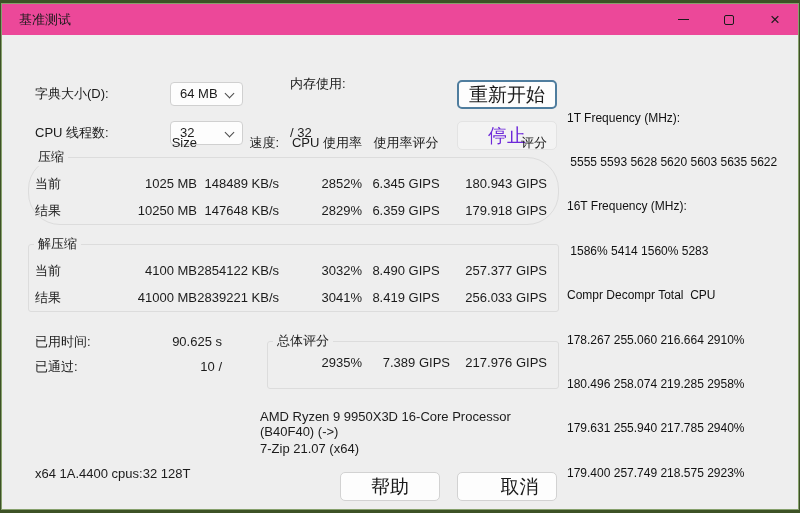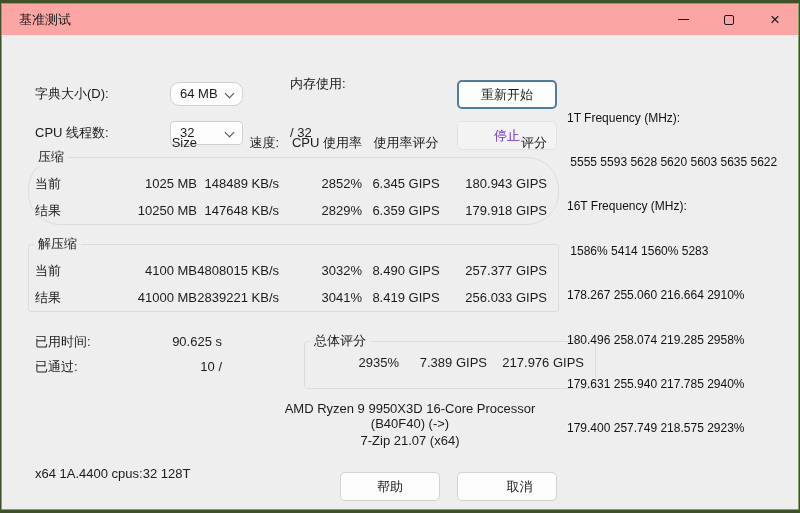--- a/index.html
+++ b/index.html
@@ -1,31 +1,31 @@
 <!DOCTYPE html>
 <html><head>
 <meta charset="utf-8">
 <style>
   * { margin:0; padding:0; box-sizing:border-box; }
   html,body { width:800px; height:513px; }
   body { background:#3d5226; font-family:"Liberation Sans","DejaVu Sans",sans-serif; color:#1b1b1b; }
   .window { position:absolute; left:1px; top:3px; width:798px; height:507px; background:#eeeeee; border:1px solid #86a06c; overflow:hidden; }
-  .titlebar { position:absolute; left:0; top:0; width:100%; height:31px; background:#fca5a5; display:flex; align-items:center; }
+  .titlebar { position:absolute; left:0; top:0; width:100%; height:31px; background:#ec4899; display:flex; align-items:center; }
   .title { font-size:13px; padding-left:17px; color:#1b1b1b; }
   .caption-btns { margin-left:auto; display:flex; height:100%; }
   .cap-btn { width:46px; height:100%; display:flex; align-items:center; justify-content:center; cursor:default; }
   .min-glyph { width:11px; height:1px; background:#1b1b1b; display:block; }
   .max-glyph { width:10px; height:10px; border:1px solid #1b1b1b; border-radius:2px; display:block; }
   .close-glyph { font-size:17px; line-height:1; color:#1b1b1b; }
   .content { position:absolute; left:0; top:31px; width:100%; height:476px; font-size:13px; }
 
   .lbl { position:absolute; line-height:24px; white-space:pre; }
   .select { position:absolute; width:73px; height:24px; background:#fdfdfd; border:1px solid #d0d0d0; border-radius:4px; padding-left:9px; line-height:22px; font-size:13px; }
   .select .chev { position:absolute; right:9px; top:7px; width:7px; height:7px; border-right:1.4px solid #4a4a4a; border-bottom:1.4px solid #4a4a4a; transform:rotate(45deg); }
-  .btn { position:absolute; width:100px; height:29px; background:#fdfdfd; border:1px solid #d2d2d2; border-radius:5px; font-size:13px; display:flex; align-items:center; justify-content:center; }
+  .btn { position:absolute; width:100px; height:29px; background:#fdfdfd; border:1px solid #d2d2d2; border-radius:5px; font-size:19px; display:flex; align-items:center; justify-content:center; }
   .btn.default { border:2px solid #4f7d9e; }
   .btn.disabled { background:#f3f3f3; border-color:#e3e3e3; color:#6d28d9; }
 
   .grp { position:absolute; border:1px solid #dcdcdc; border-radius:3px; }
   .grp .legend { position:absolute; top:-10px; left:5px; background:#eeeeee; padding:0 4px; line-height:18px; }
   .trow { display:flex; line-height:27px; }
   .trow .c0 { width:70px; padding-left:6px; text-align:left; }
   .trow .c1 { width:98px; text-align:right; }
   .trow .c2 { width:82px; text-align:right; }
   .trow .c3 { width:83px; text-align:right; }
@@ -39,21 +39,21 @@
   .total-row .t2 { width:88px; text-align:right; }
   .total-row .t3 { width:97px; text-align:right; }
 
   .statrow { position:absolute; left:33px; width:187px; display:flex; line-height:26px; }
   .statrow .sl { width:100px; text-align:left; }
   .statrow .sv { width:87px; text-align:right; white-space:pre; }
 
   .log { position:absolute; left:565px; top:46px; width:232px; font-size:12px; line-height:14.8px; white-space:pre; color:#111; }
 
   .foot { position:absolute; line-height:14px; white-space:pre; }
-  .r-align { text-align:center; }
+  .r-align { text-align:left;margin-top:8px; }
 </style>
 </head>
 <body>
 
 <div class="window">
 
   <div class="titlebar">
     <div class="title">基准测试</div>
     <div class="caption-btns">
       <div class="cap-btn">
@@ -64,21 +64,21 @@
         </div>
       <div class="cap-btn">
           <span class="close-glyph">×</span>
         </div>
     </div>
   </div>
 
   <div class="content">
 
     <div class="lbl" style="left:33px; top:47px;">字典大小(D):</div>
-    <div class="select" style="left:168px; top:47px;border-radius:9px;">
+    <div class="select" style="left:168px; top:47px;">
       <span>64 MB</span>
       <span class="chev"></span>
     </div>
     <div class="lbl" style="left:288px; top:40px; line-height:18px;">内存使用:</div>
     <div class="btn default" style="left:455px; top:45px;">重新开始</div>
 
     <div class="lbl" style="left:33px; top:86px;">CPU 线程数:</div>
     <div class="select" style="left:168px; top:86px;">
       <span>32</span>
       <span class="chev"></span>
@@ -116,21 +116,21 @@
         </div>
       </div>
     </div>
 
     <div class="grp" style="left:26px; top:209px; width:531px; height:68px;">
       <div class="legend">解压缩</div>
       <div class="grp-rows">
         <div class="trow">
           <span class="c0">当前</span>
           <span class="c1">4100 MB</span>
-          <span class="c2">4808015 KB/s</span>
+          <span class="c2">2854122 KB/s</span>
           <span class="c3">3032%</span>
           <span class="c4">8.490 GIPS</span>
           <span class="c5">257.377 GIPS</span>
         </div>
         <div class="trow">
           <span class="c0">结果</span>
           <span class="c1">41000 MB</span>
           <span class="c2">2839221 KB/s</span>
           <span class="c3">3041%</span>
           <span class="c4">8.419 GIPS</span>
@@ -141,34 +141,35 @@
 
     <div class="statrow" style="top:294px;">
       <span class="sl">已用时间:</span>
       <span class="sv">90.625 s</span>
     </div>
     <div class="statrow" style="top:319px;">
       <span class="sl">已通过:</span>
       <span class="sv">10 /</span>
     </div>
 
-    <div class="grp" style="left:265px; top:306px; width:292px; height:48px;margin-left:37px;">
+    <div class="grp" style="left:265px; top:306px; width:292px; height:48px;">
       <div class="legend">总体评分</div>
       <div class="total-row">
         <span class="t1">2935%</span>
         <span class="t2">7.389 GIPS</span>
         <span class="t3">217.976 GIPS</span>
       </div>
     </div>
 
     <div class="log">
       <div>1T Frequency (MHz):</div>
       <div> 5555 5593 5628 5620 5603 5635 5622</div>
       <div>16T Frequency (MHz):</div>
       <div> 1586% 5414 1560% 5283</div>
+      <div>Compr Decompr Total  CPU</div>
       <div>178.267 255.060 216.664 2910%</div>
       <div>180.496 258.074 219.285 2958%</div>
       <div>179.631 255.940 217.785 2940%</div>
       <div>179.400 257.749 218.575 2923%</div>
       
       
       
       
       
       

